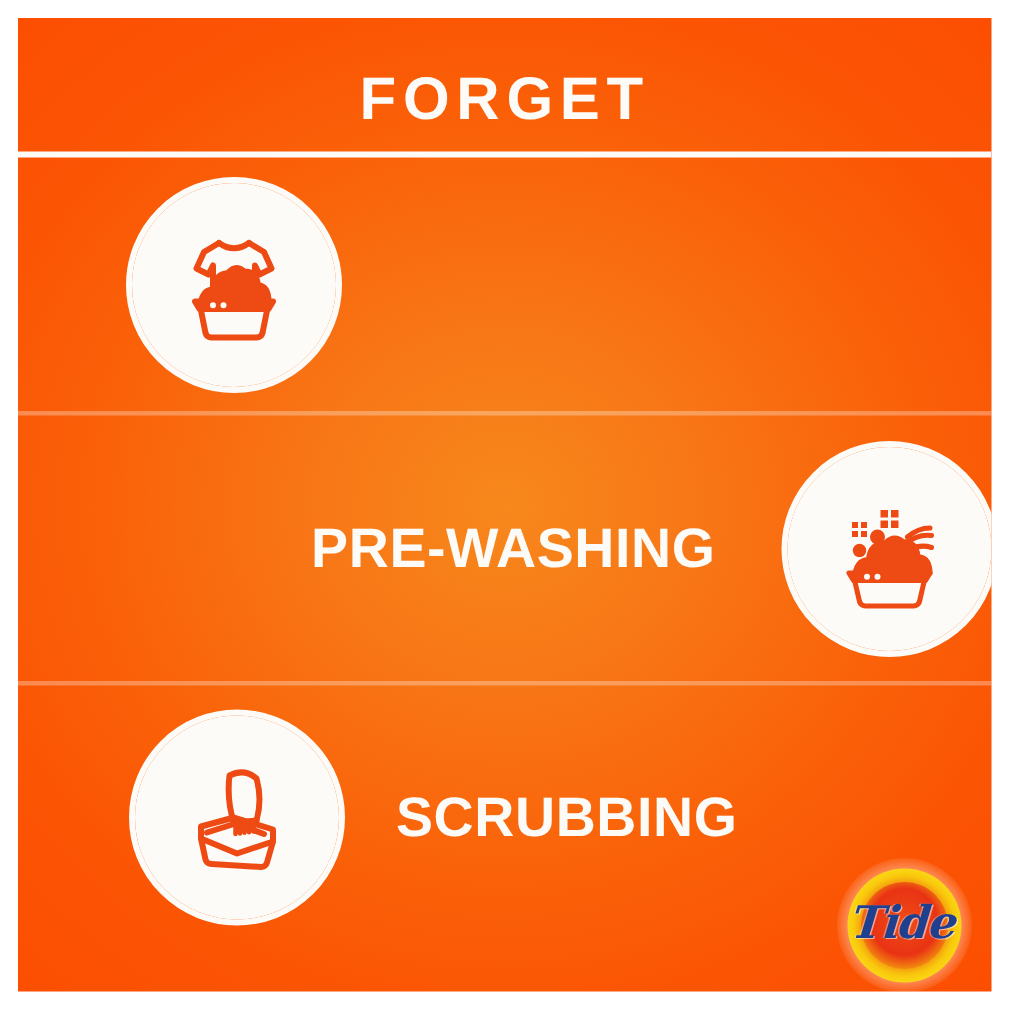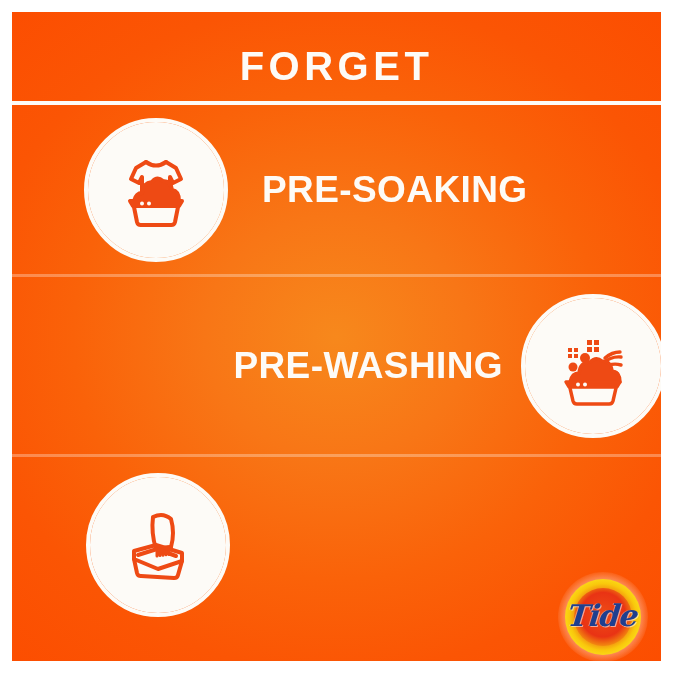--- a/index.html
+++ b/index.html
@@ -121,21 +121,21 @@
   .row-label {
     color: #fdfbf7;
     font-size: 37px;
     font-weight: bold;
     letter-spacing: 0.4px;
     line-height: 1;
     white-space: nowrap;
   }
   .row-1 .row-label { margin-left: 38px; }
   .row-3 .row-label { margin-left: 38px; }
-  .row-2 .row-label { margin-right: 22px; }
+  .row-2 .row-label { margin-right: 48px; }
 
   
   .tide-logo {
     position: absolute;
     left: 546px;
     top: 560px;
     width: 90px;
     height: 90px;
   }
   .tide-glow {
@@ -219,21 +219,20 @@
 
             <path d="M20 57 L72 57 L69 62 L23 62 Z" fill="#EE4A14" stroke="#EE4A14"></path>
 
             <path d="M24 63 L27 78 a4 4 0 0 0 4 3 L61 81 a4 4 0 0 0 4 -3 L68 63"></path>
           </g>
           <circle cx="32" cy="59.5" r="2" fill="#FDFBF7"></circle>
           <circle cx="39" cy="59.5" r="2" fill="#FDFBF7"></circle>
         </svg>
       </div>
     </div>
-    <div class="row-label">PRE-SOAKING</div>
   </div>
 
   <div class="row row-2">
     <div class="badge">
       <div class="badge-inner">
         <svg width="92" height="92" viewBox="0 0 92 92" aria-hidden="true">
           <g fill="#EE4A14" stroke="#EE4A14" stroke-width="3.4" stroke-linecap="round" stroke-linejoin="round">
 
             <path d="M21 28 h4 v4 h-4 z M27 28 h4 v4 h-4 z M21 34 h4 v4 h-4 z M27 34 h4 v4 h-4 z" stroke="none"></path>
 
@@ -277,20 +276,21 @@
 
             <path d="M22 52 L44 46 L70 54 L70 62 L46 70 L22 60 Z"></path>
 
             <path d="M22 60 L25 74 a4 4 0 0 0 4 3 L62 79 a4 4 0 0 0 4 -3 L70 62"></path>
 
             <path d="M26 56 L45 50 L64 57"></path>
           </g>
         </svg>
       </div>
     </div>
+    <div class="row-label">SCRUBBING</div>
   </div>
 
   <div class="tide-logo">
     <div class="tide-glow"></div>
     <div class="tide-ring"></div>
     <div class="tide-core"></div>
     <div class="tide-word">Tide</div>
   </div>
 
 </div>

